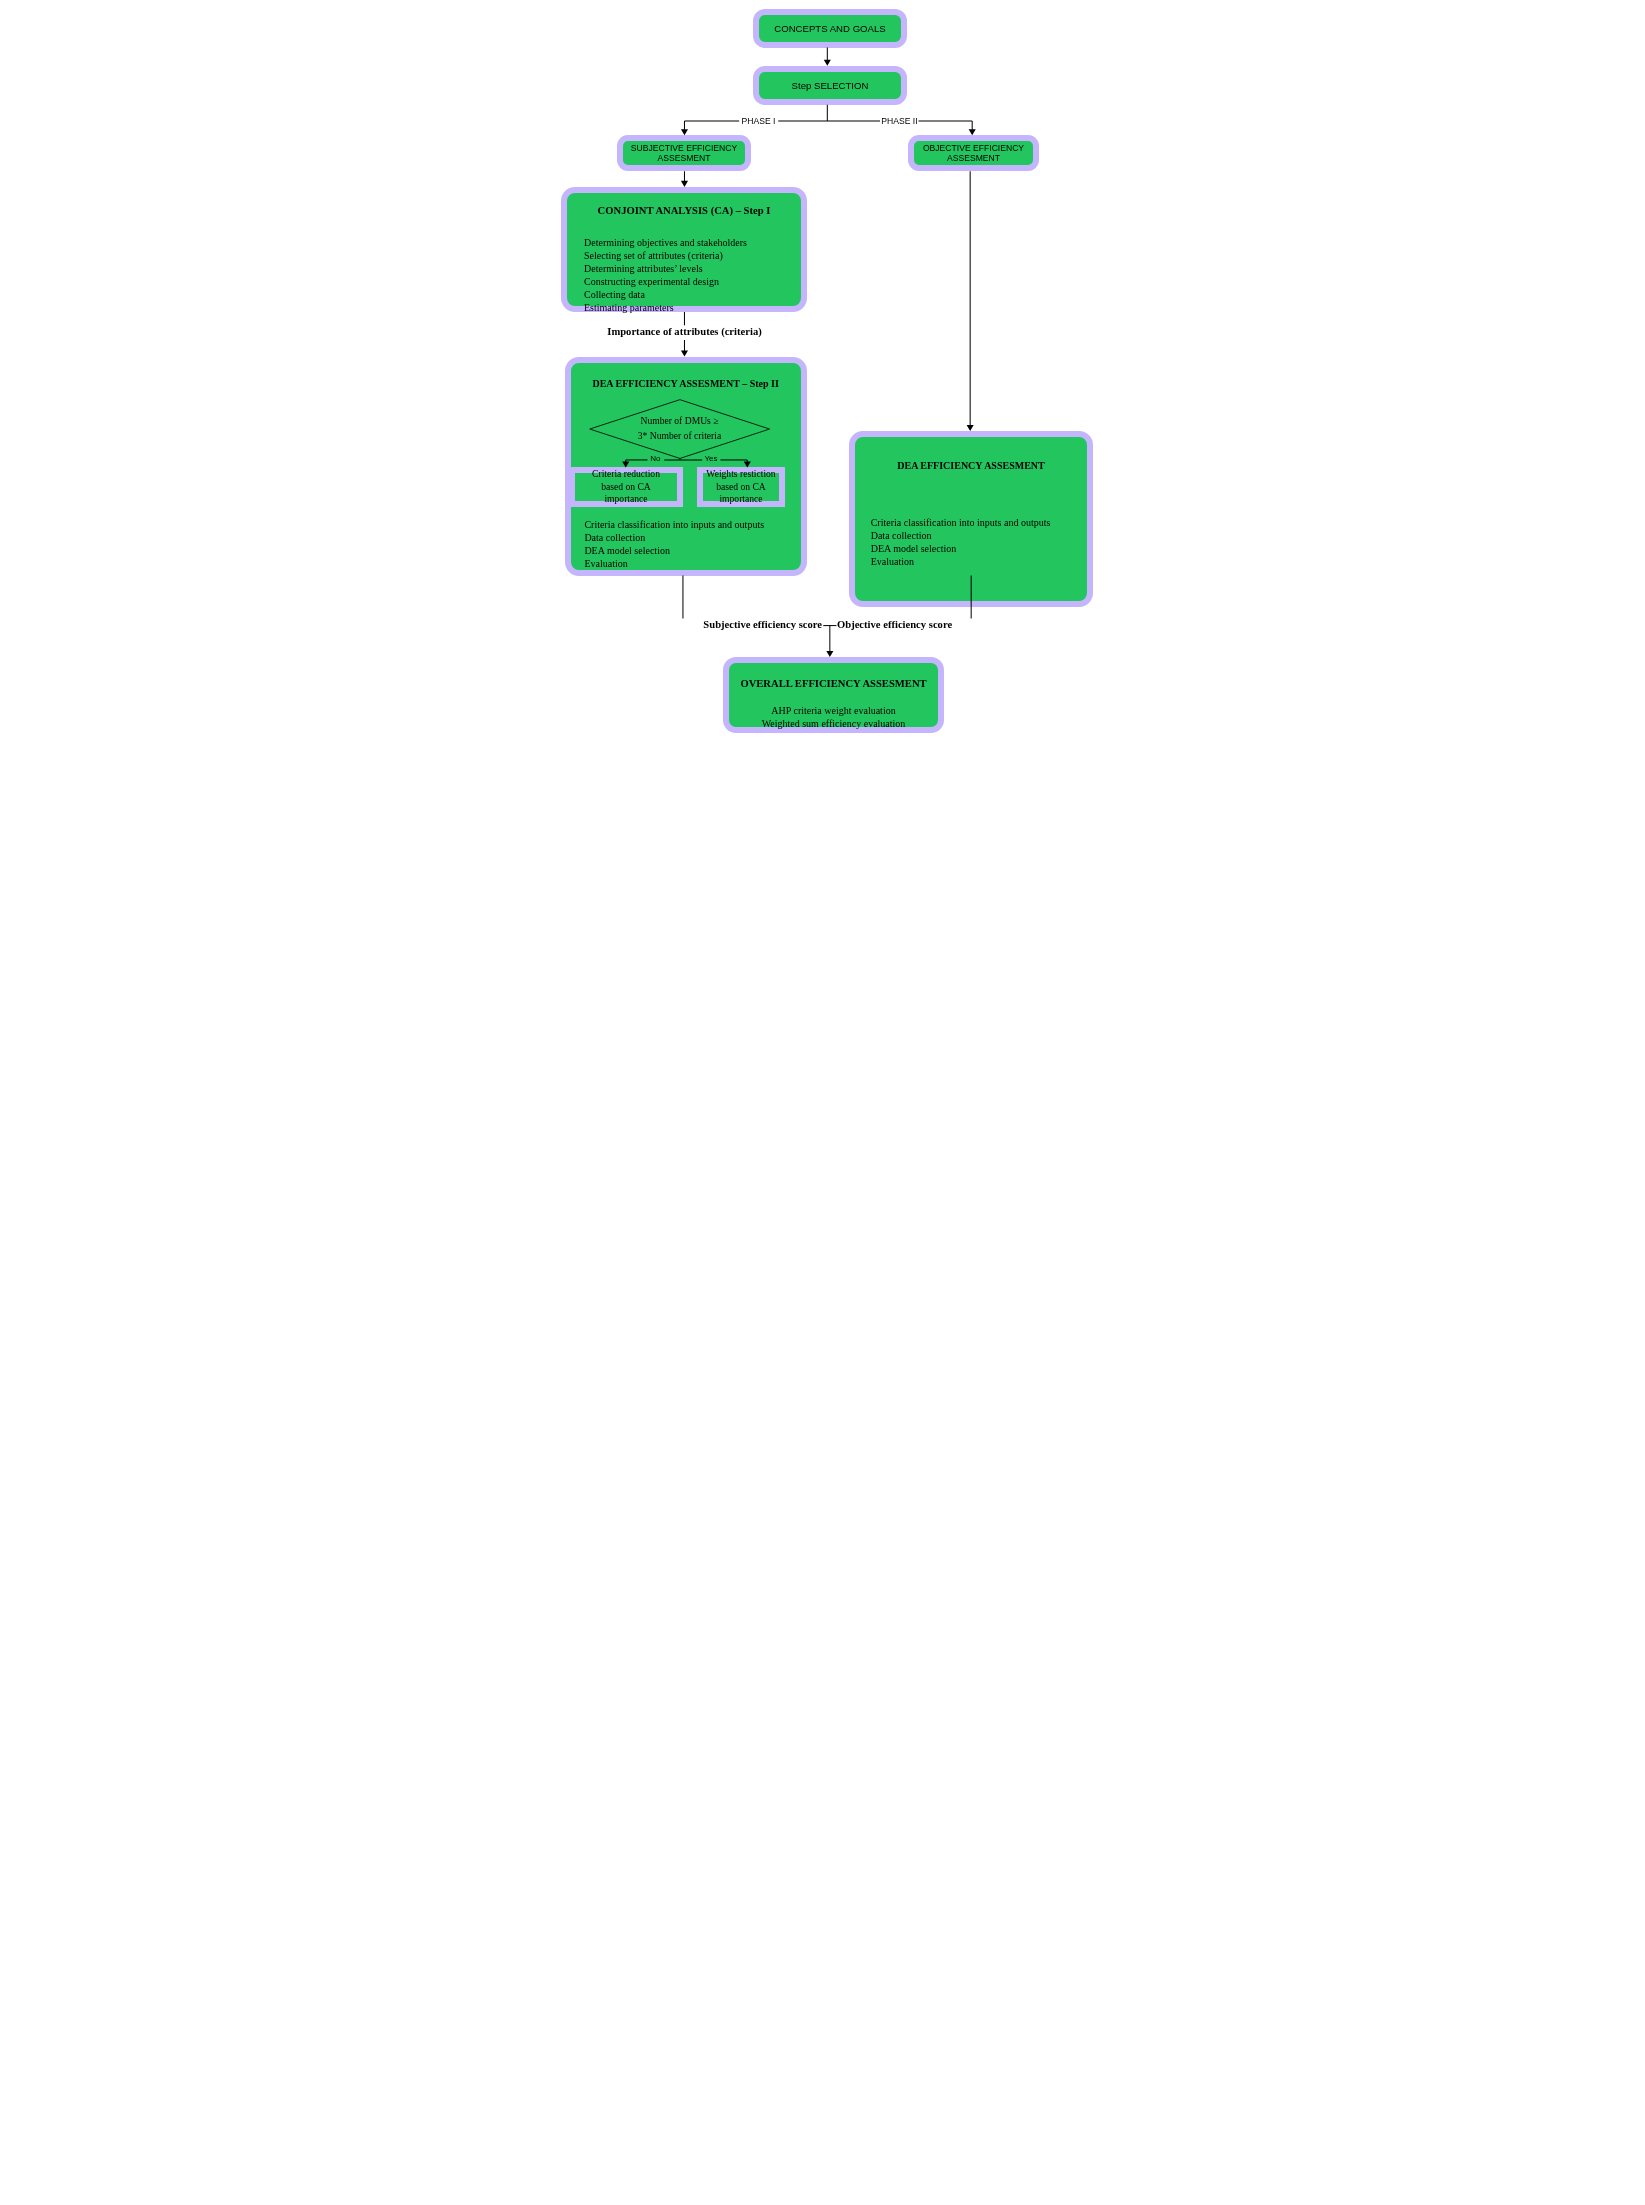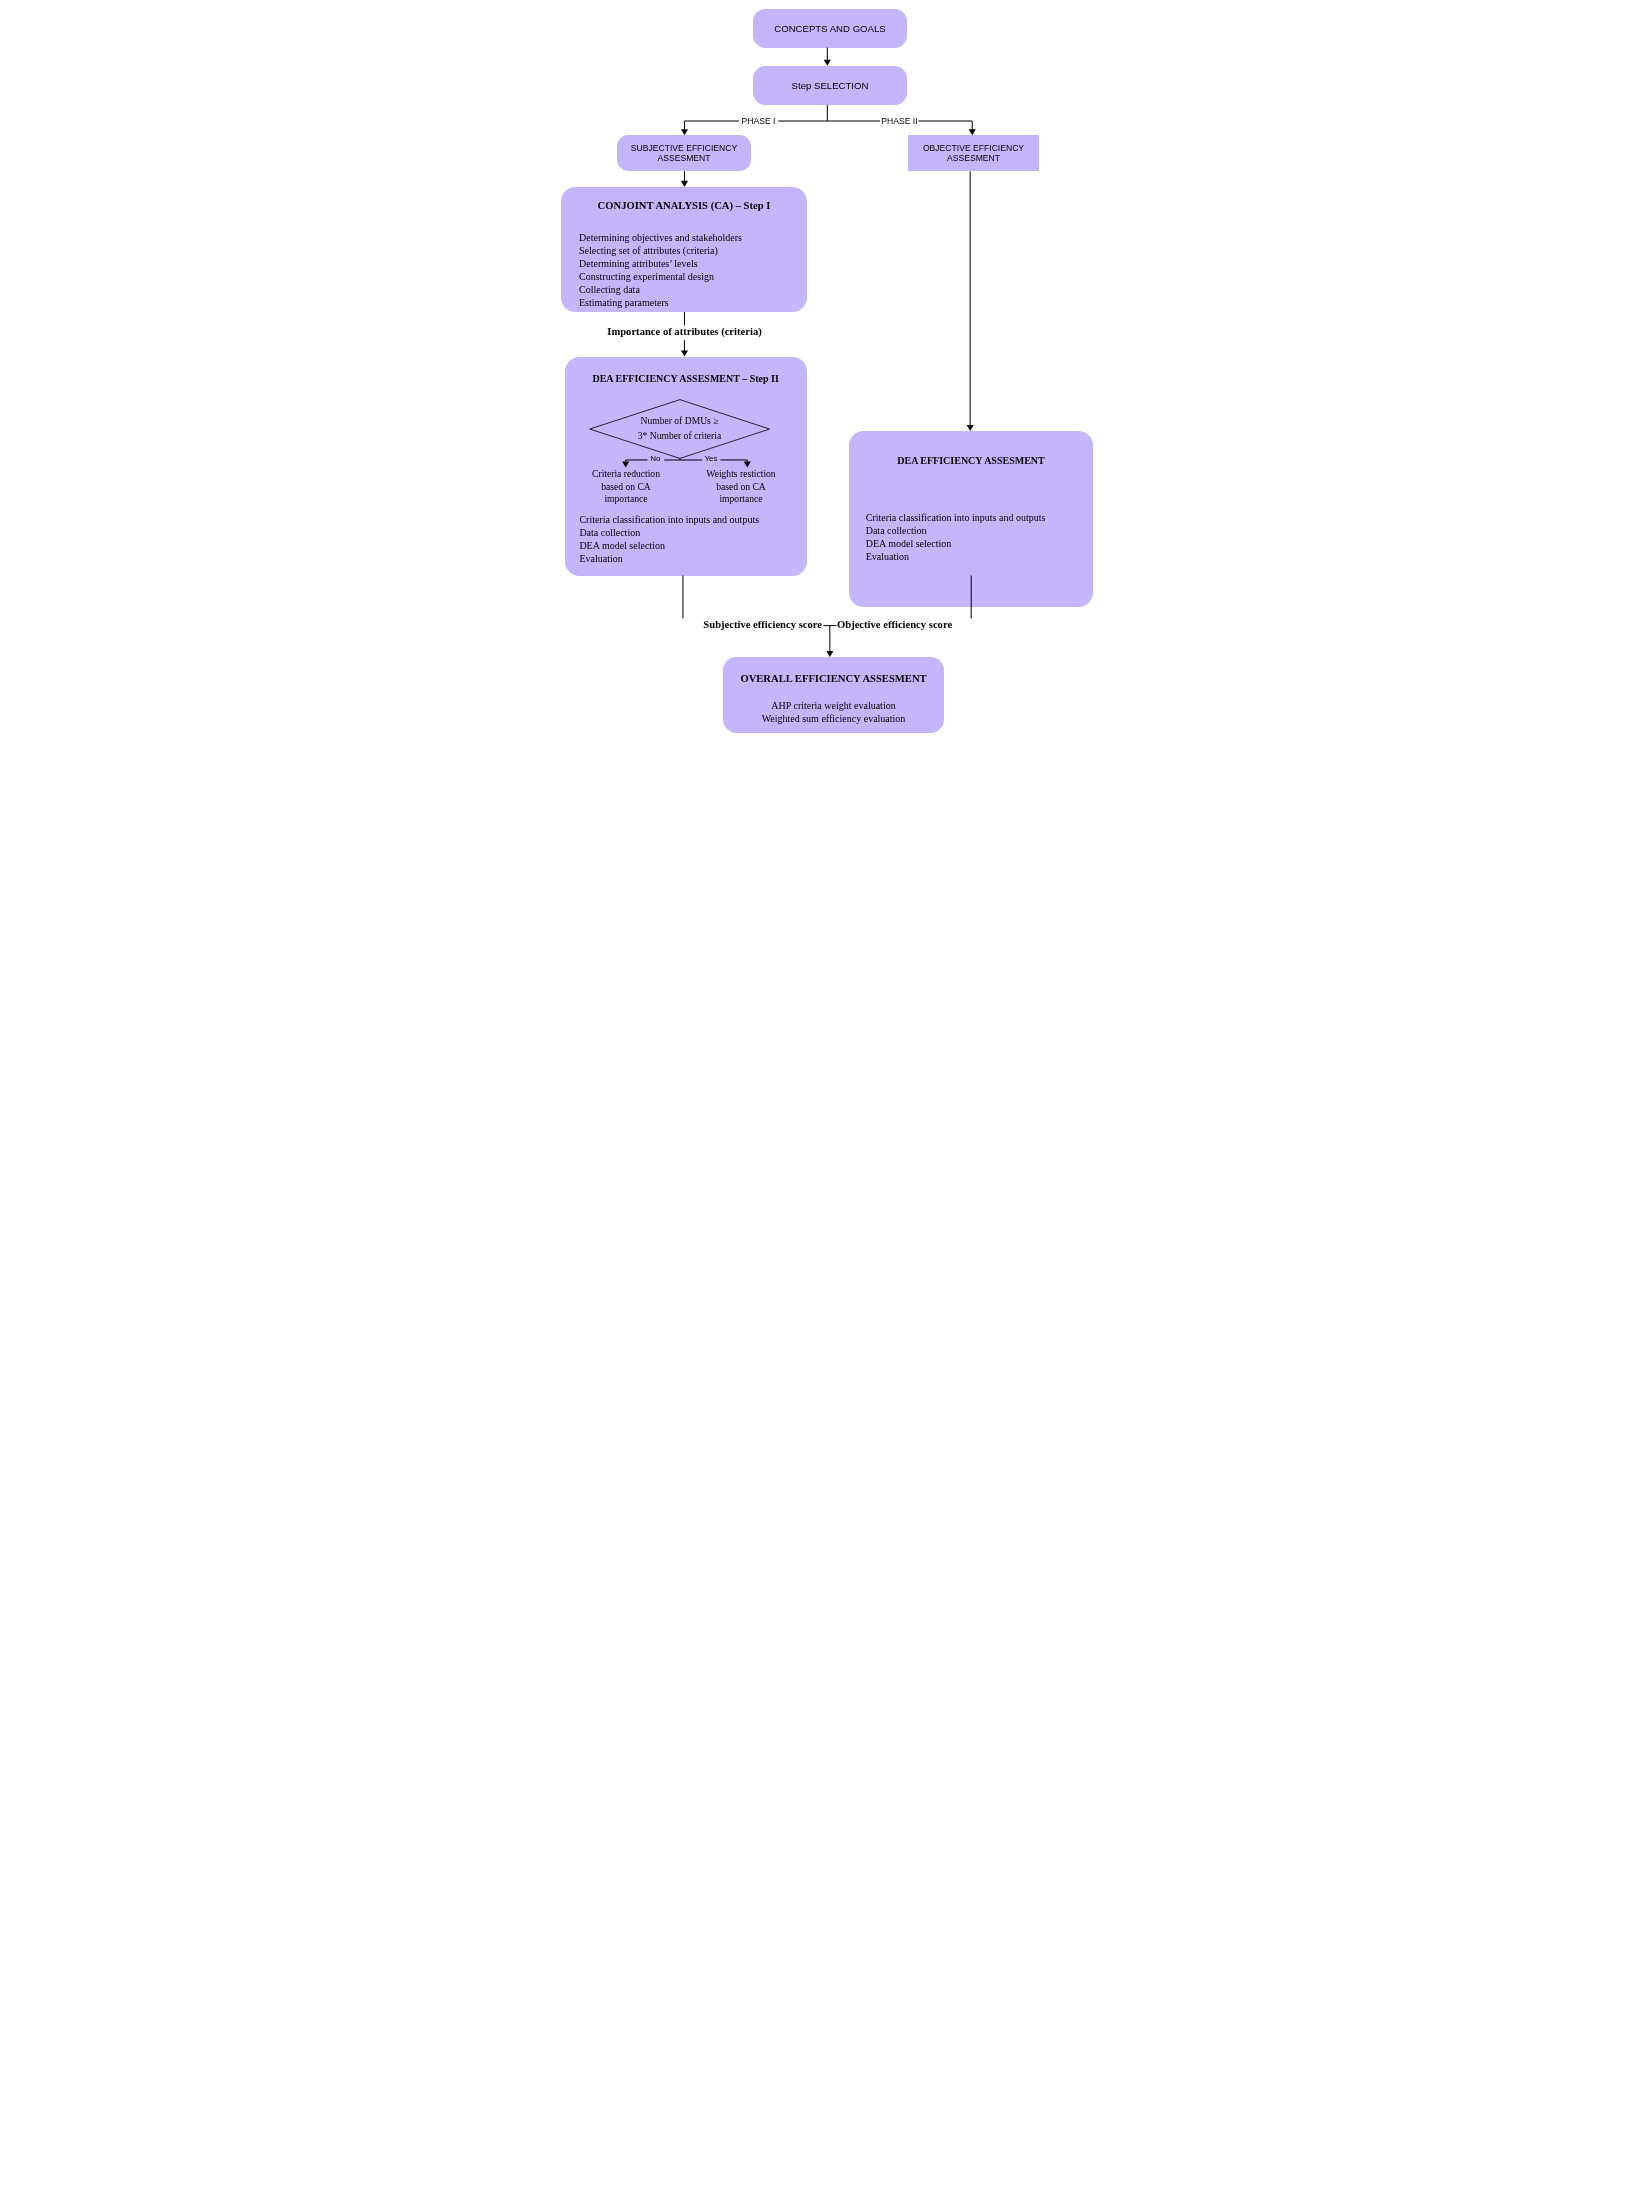--- a/index.html
+++ b/index.html
@@ -2,21 +2,21 @@
 <html style="font-size:8px"><head>
 <meta charset="utf-8">
 <style>
   html,body{margin:0;padding:0;background:#ffffff;}
   .stage{
     position:relative;width:549px;height:735px;margin:0 auto;
     background:#ffffff;color:#000;
     font-family:"Liberation Sans",sans-serif;
   }
   .node{
-    position:absolute;box-sizing:border-box;border:1px solid #c4b5fd;background:#c4b5fd;
+    position:absolute;box-sizing:border-box;border:6px solid #c4b5fd;background:#22c55e;
   }
   .flexc{display:flex;align-items:center;justify-content:center;text-align:center;}
   .sans{font-family:"Liberation Sans",sans-serif;}
   .serif{font-family:"Liberation Serif","DejaVu Serif",serif;}
   .abs{position:absolute;box-sizing:border-box;}
   .lbl{position:absolute;text-align:center;}
   .bx-title{position:absolute;left:0;right:0;text-align:center;font-weight:bold;}
   .list div{white-space:nowrap;}
   svg.overlay{position:absolute;left:0;top:0;pointer-events:none;}
   svg.overlay line{stroke:#000;stroke-width:2;}
@@ -36,21 +36,21 @@
       <span>Step SELECTION</span>
     </div>
 
   <div class="lbl sans" style="left:191px;top:116px;width:39px;font-size:8.6px;">PHASE I</div>
   <div class="lbl sans" style="left:332px;top:116px;width:39px;font-size:8.6px;">PHASE II</div>
 
   <div class="node flexc sans" style="left:69px;top:135px;width:134px;height:36px;border-radius:11px;font-size:8.6px;padding:0 7px;">
       <span>SUBJECTIVE EFFICIENCY ASSESMENT</span>
     </div>
 
-  <div class="node flexc sans" style="left:360px;top:135px;width:131px;height:36px;border-radius:0;font-size:8.6px;padding:0 7px;">
+  <div class="node flexc sans" style="left:360px;top:135px;width:131px;height:36px;border-radius:11px;font-size:8.6px;padding:0 7px;">
       <span>OBJECTIVE EFFICIENCY ASSESMENT</span>
     </div>
 
   <div class="node serif" style="left:13px;top:187px;width:246px;height:125px;border-radius:14px;">
     <div class="bx-title" style="top:12px;font-size:10.6px;">CONJOINT ANALYSIS (CA) – Step I</div>
     <div class="abs list" style="left:17px;top:43px;font-size:10px;line-height:13px;">
       <div>Determining objectives and  stakeholders</div>
       <div>Selecting set of attributes (criteria)</div>
       <div>Determining attributes’ levels</div>
       <div>Constructing experimental design</div>

